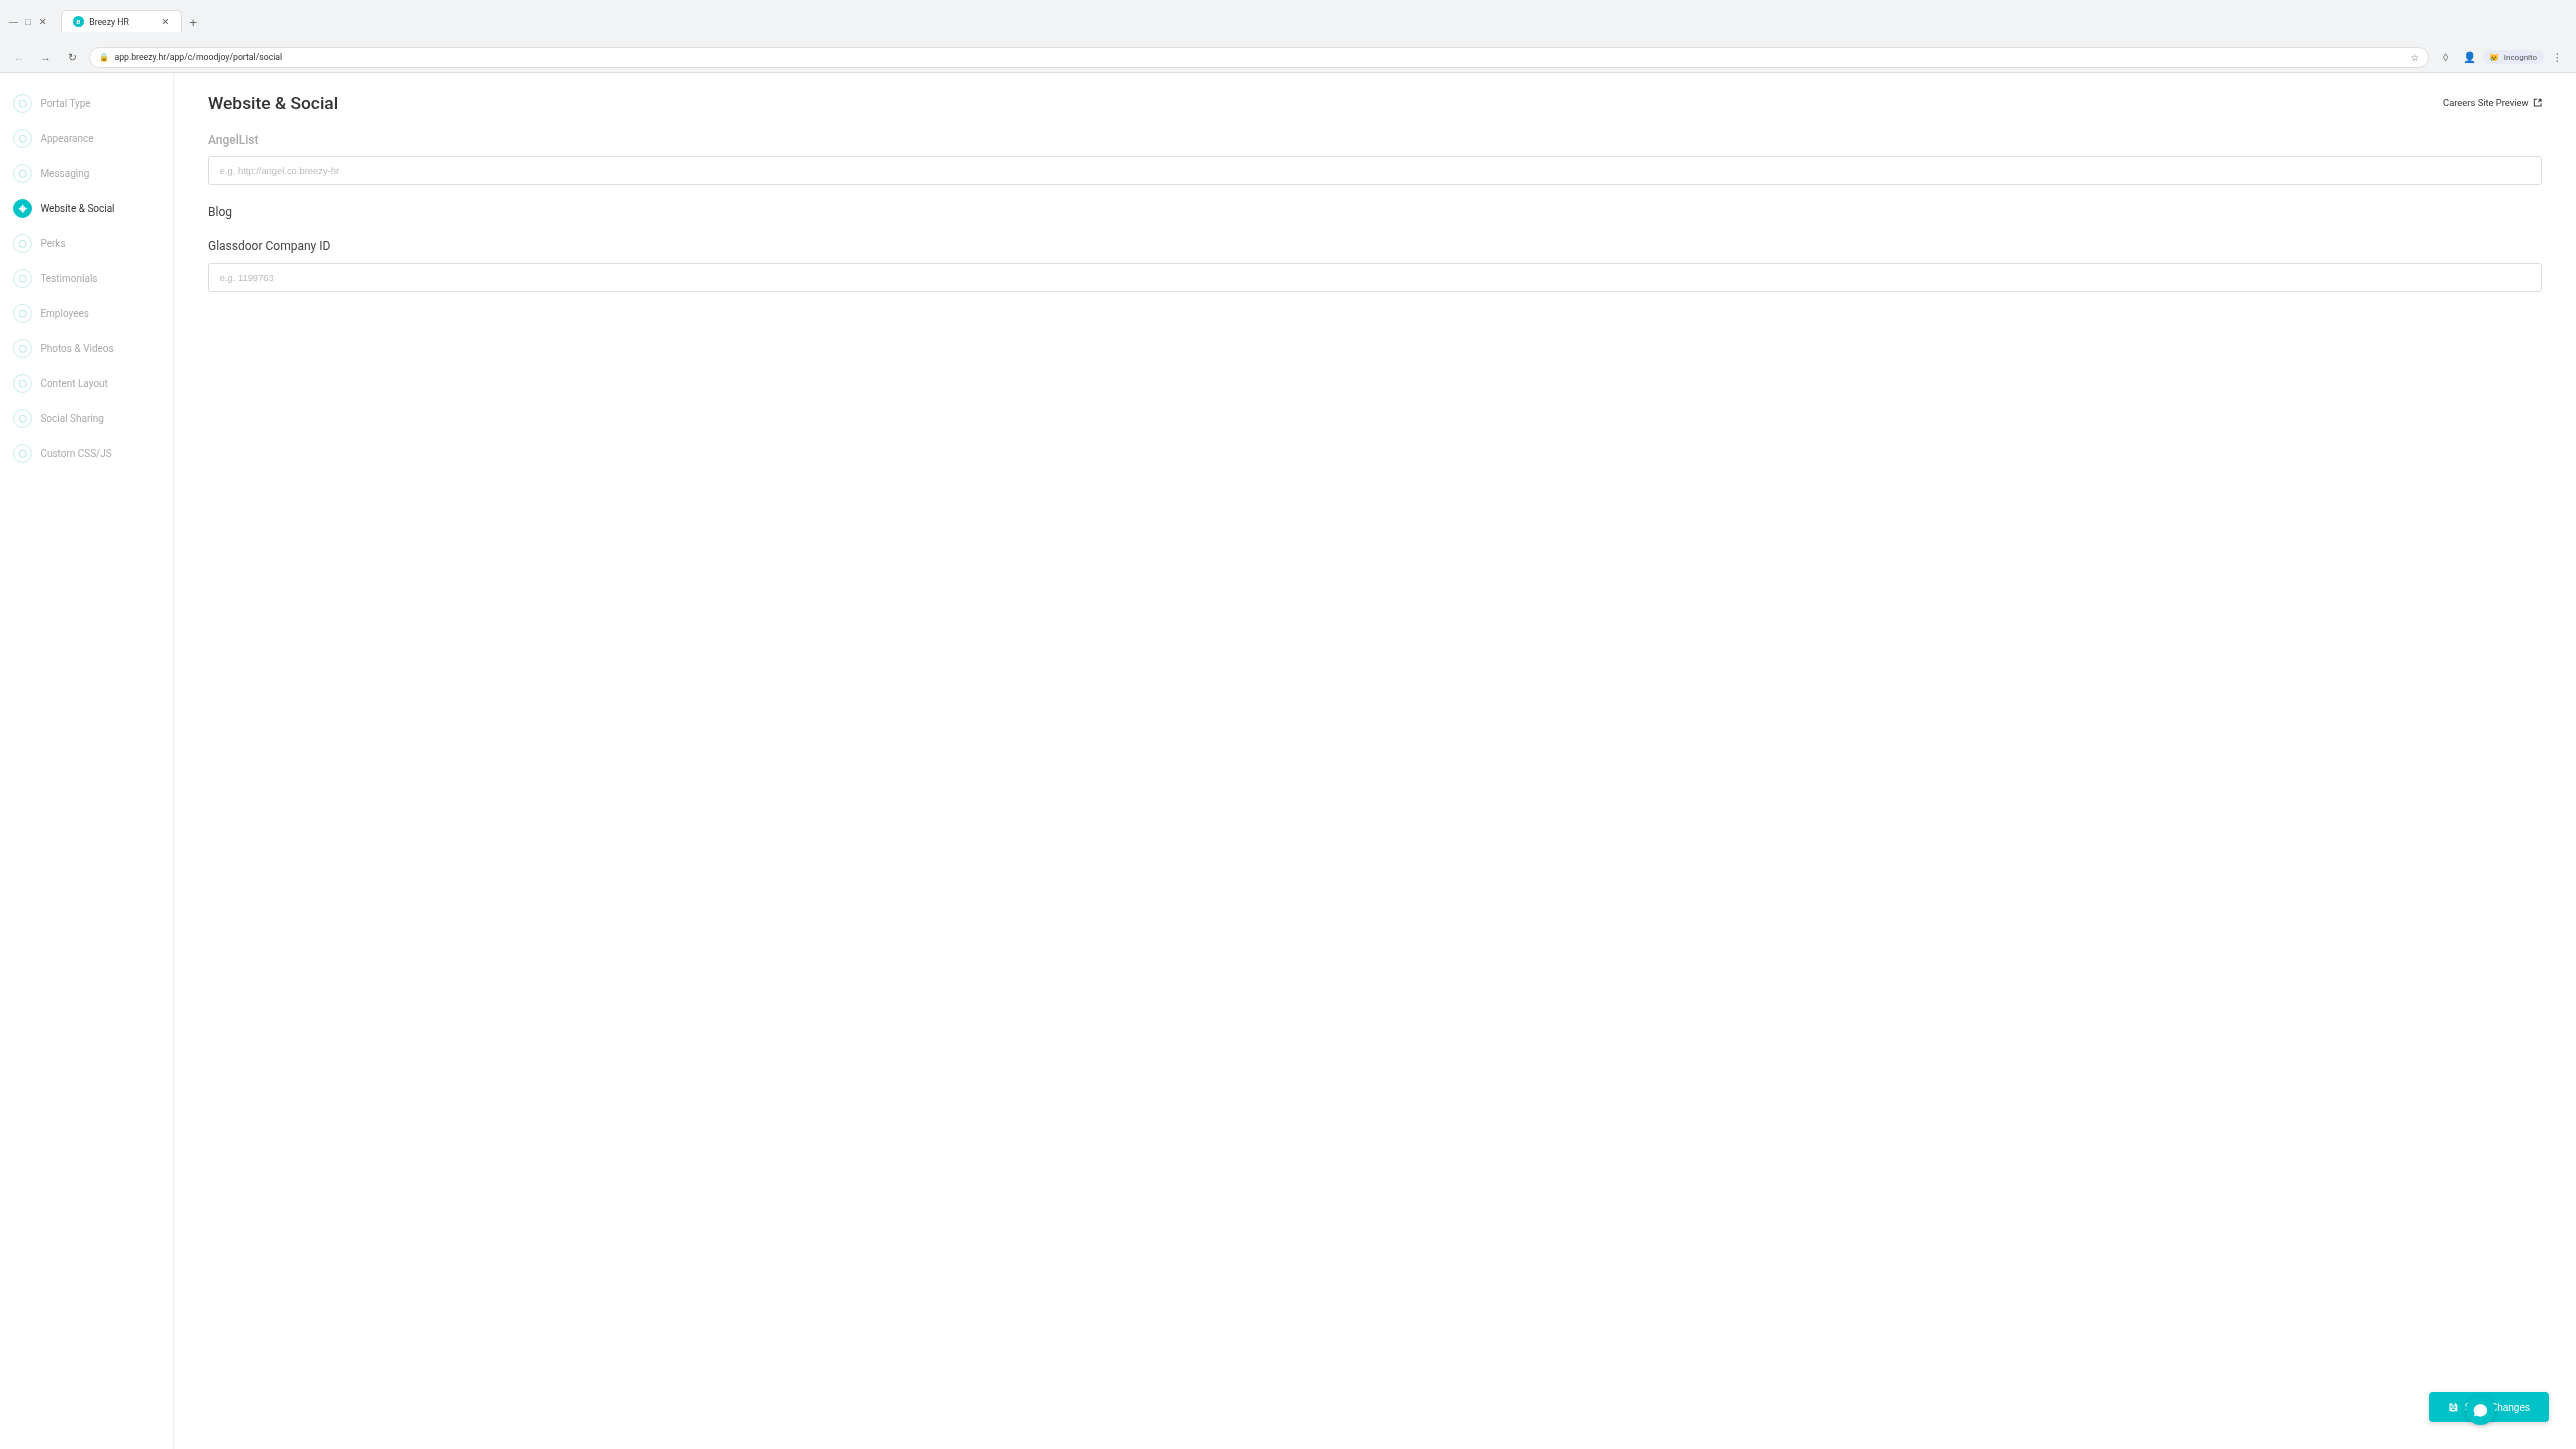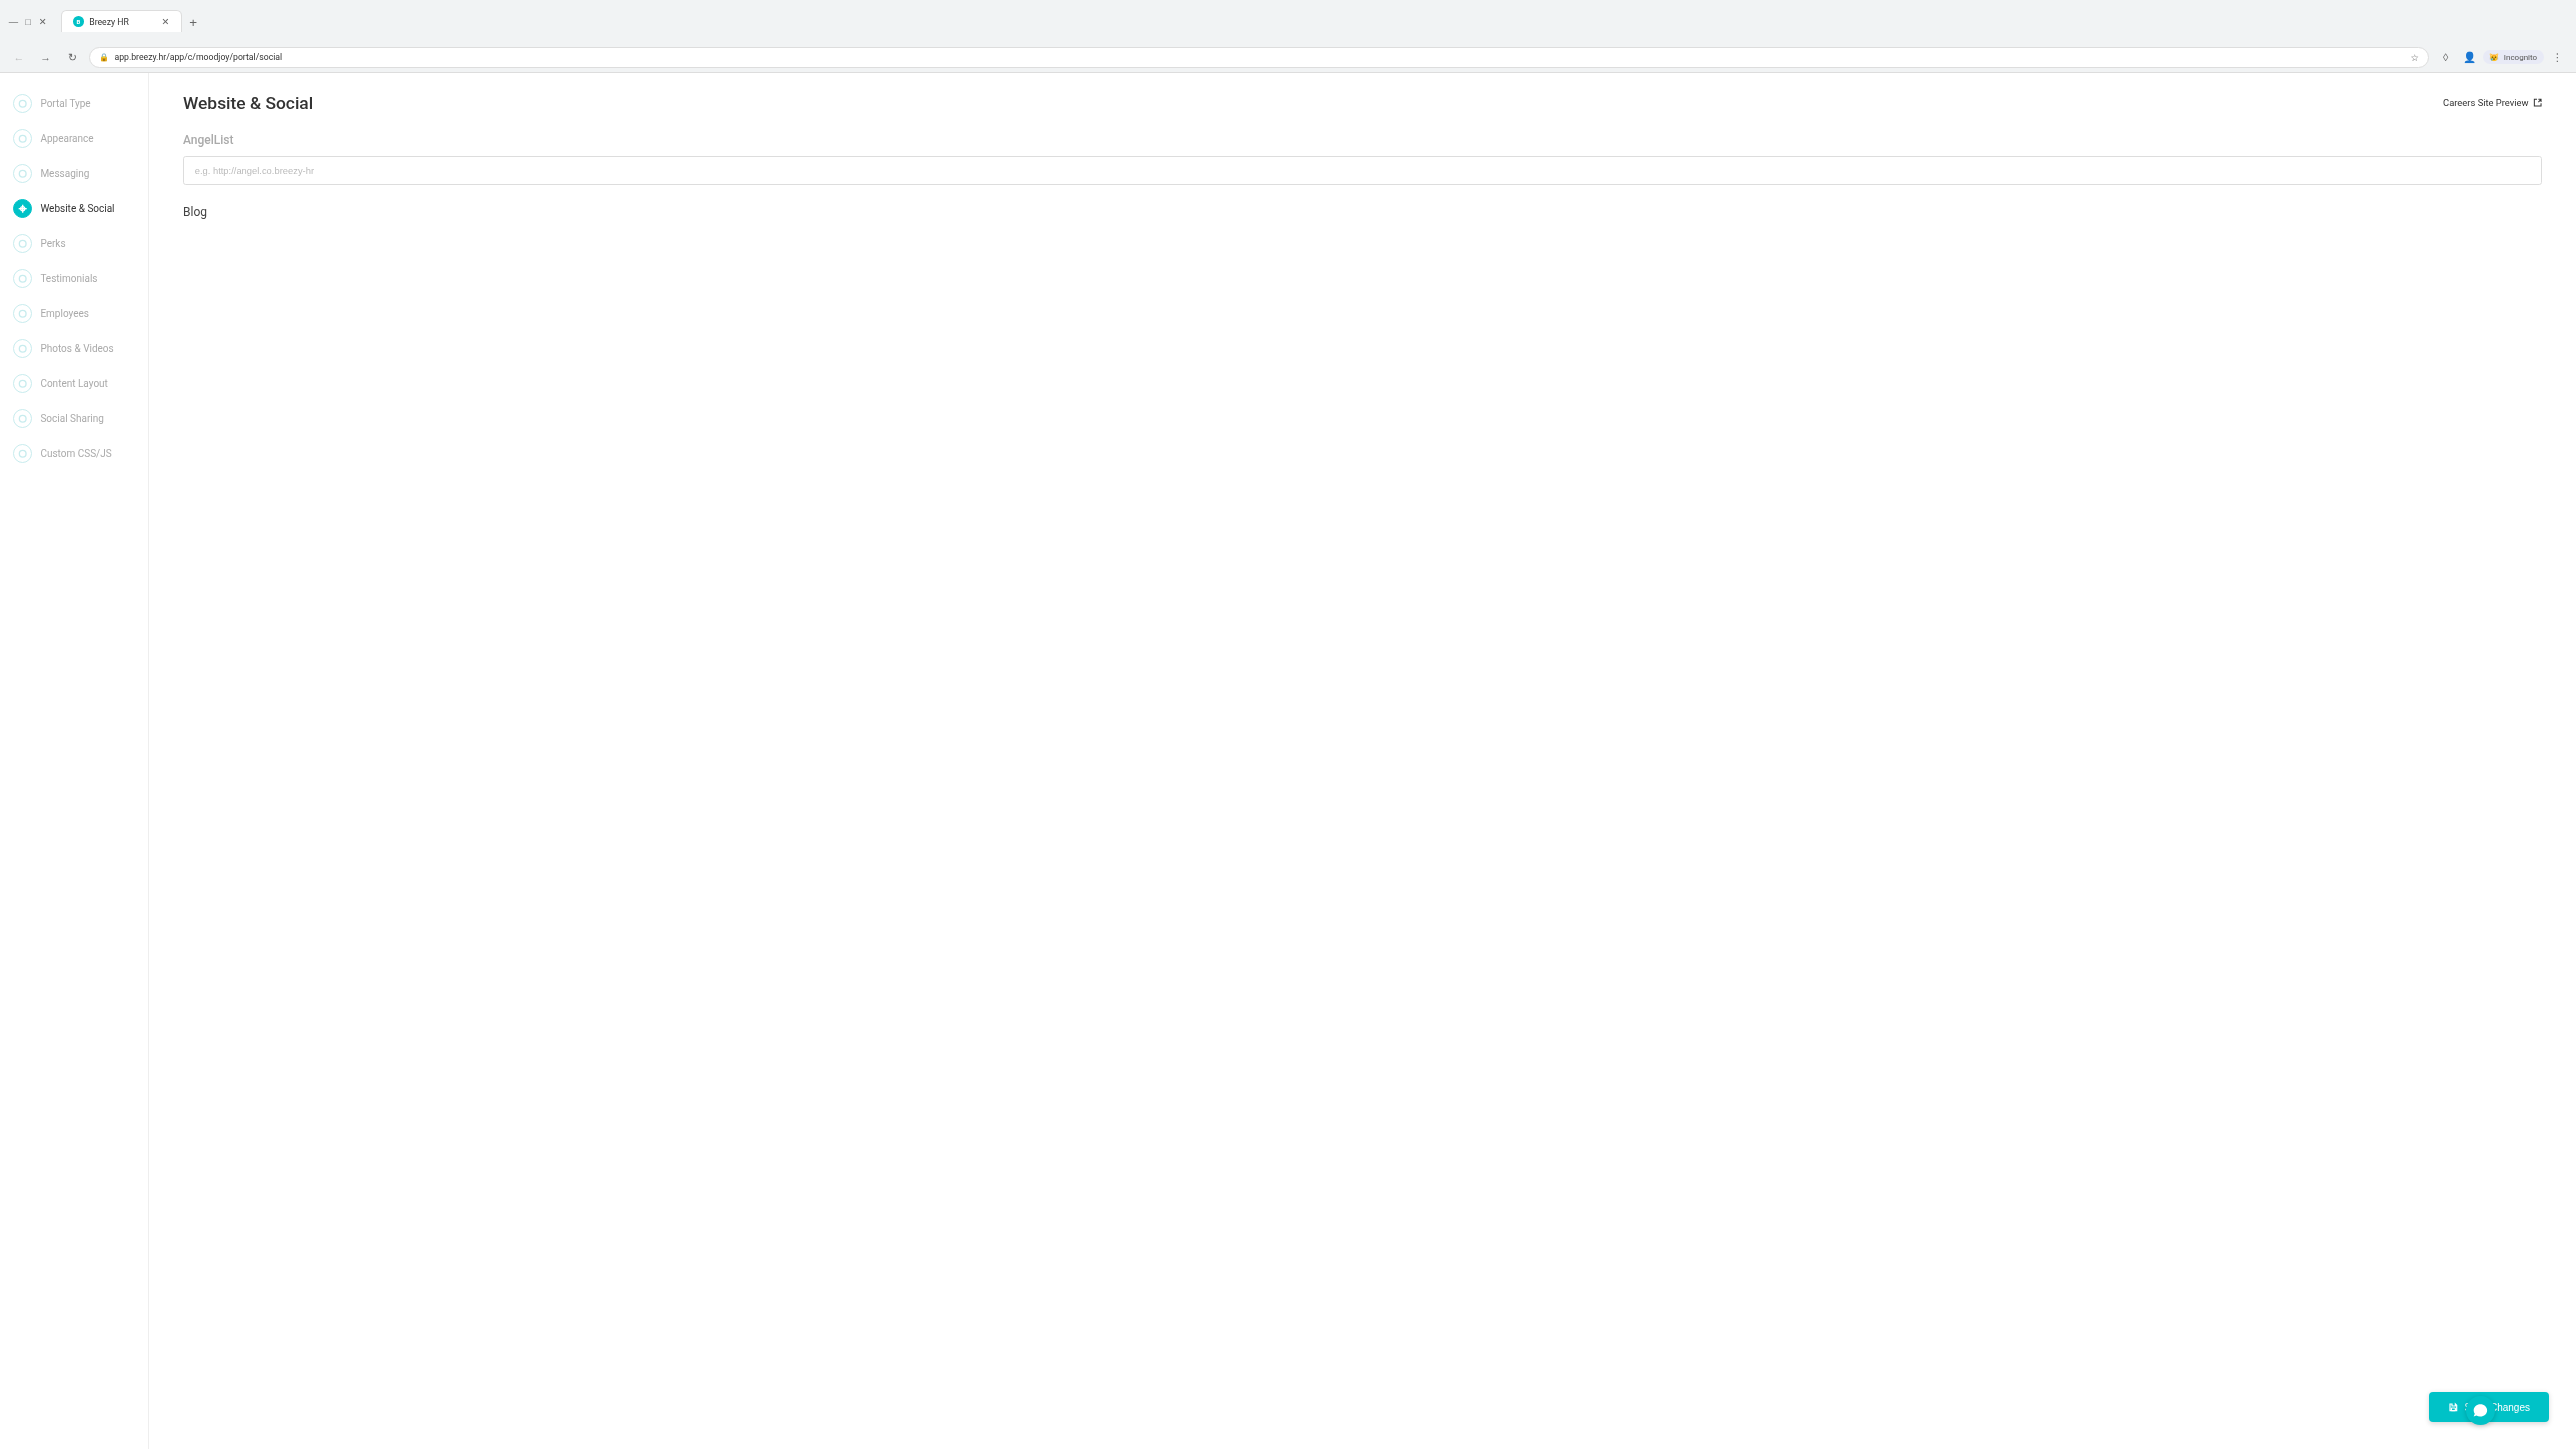--- a/index.html
+++ b/index.html
@@ -187,21 +187,21 @@
 
     
     .app-layout {
       display: flex;
       flex: 1;
       overflow: hidden;
     }
 
     
     .sidebar {
-      width: 149px;
+      width: 174px;
       background: #fff;
       border-right: 0.7px solid #eee;
       padding: 13.4px 0;
       overflow-y: auto;
       flex-shrink: 0;
     }
 
     .sidebar-item {
       display: flex;
       align-items: center;
@@ -552,20 +552,24 @@
 
     <div class="form-section">
       <div class="angellist-label">AngelList</div>
       <input class="form-input" type="text" placeholder="e.g. http://angel.co.breezy-hr" style="">
     </div>
 
     <div class="form-section">
       <div class="section-label">Blog</div>
     </div>
 
+    <div class="form-section">
+      <div class="section-label">Glassdoor Company ID</div>
+      <input class="form-input" type="text" placeholder="e.g. 1199763" style="">
+    </div>
 
 
   </main>
 </div>
 
 <button class="save-btn">
   <svg width="10.7" height="10.7" viewBox="0 0 16 16" fill="none" stroke="white" stroke-width="1.8">
       <path d="M13 13H3V3l3-0v3h5V3l2 2v8z"></path>
       <rect x="5" y="9" width="6" height="4" rx="0.5"></rect>
     </svg>

